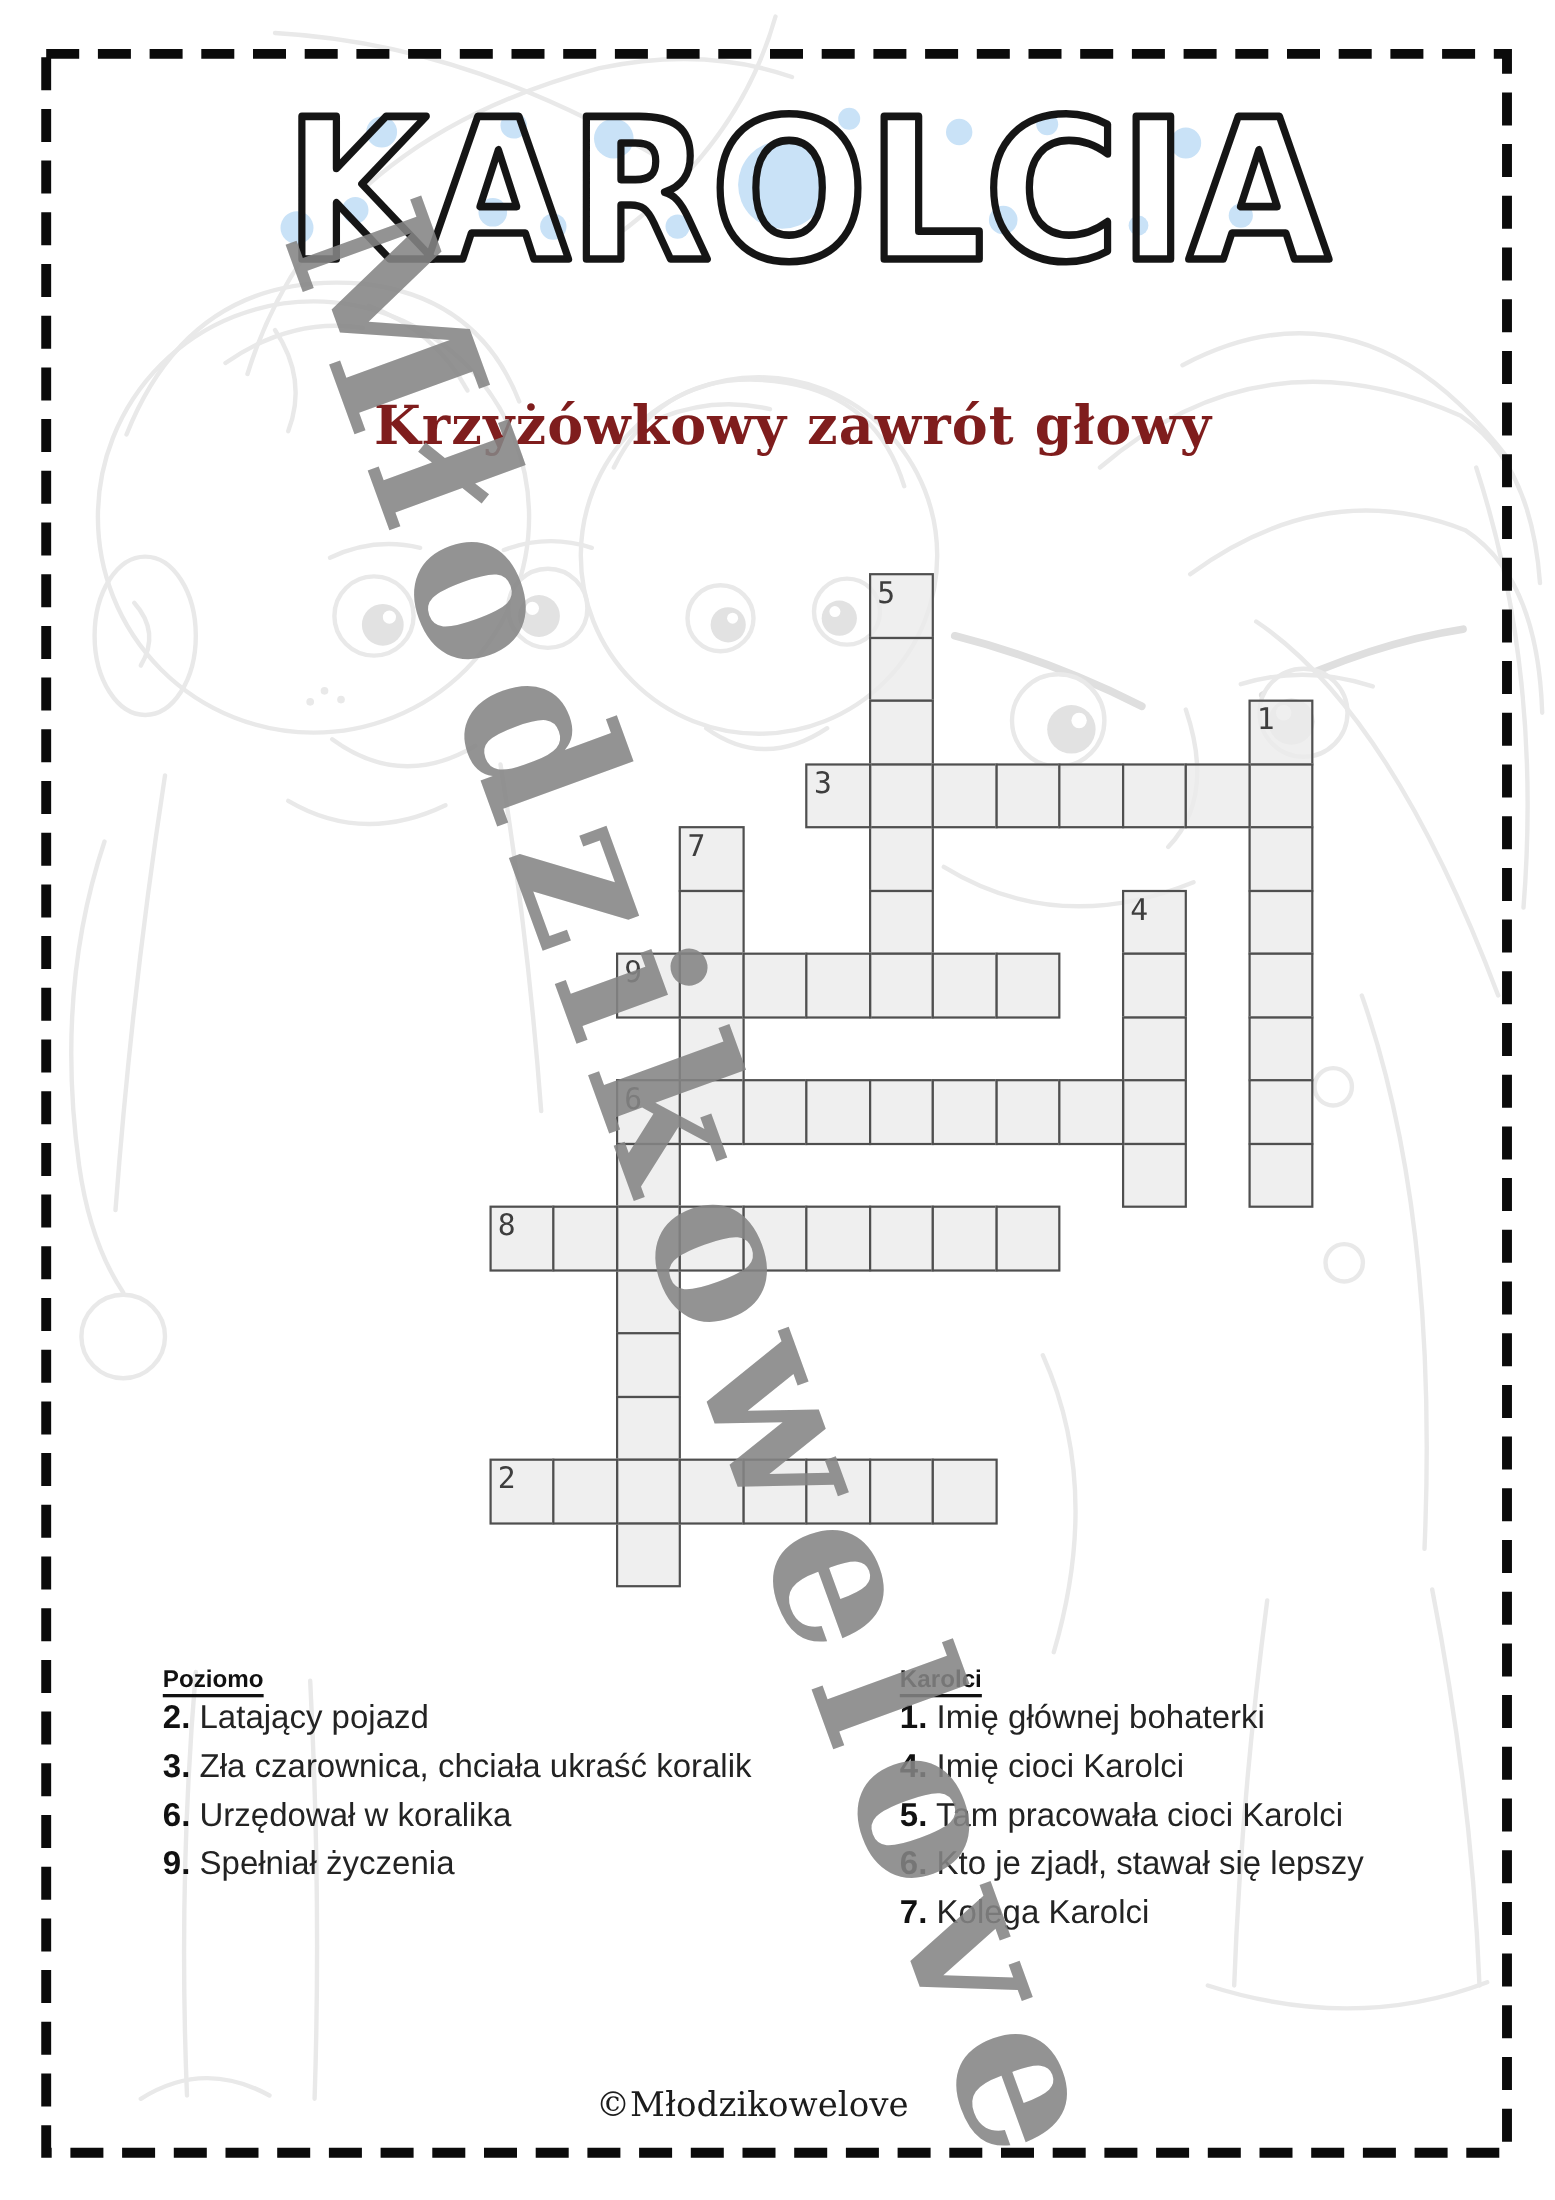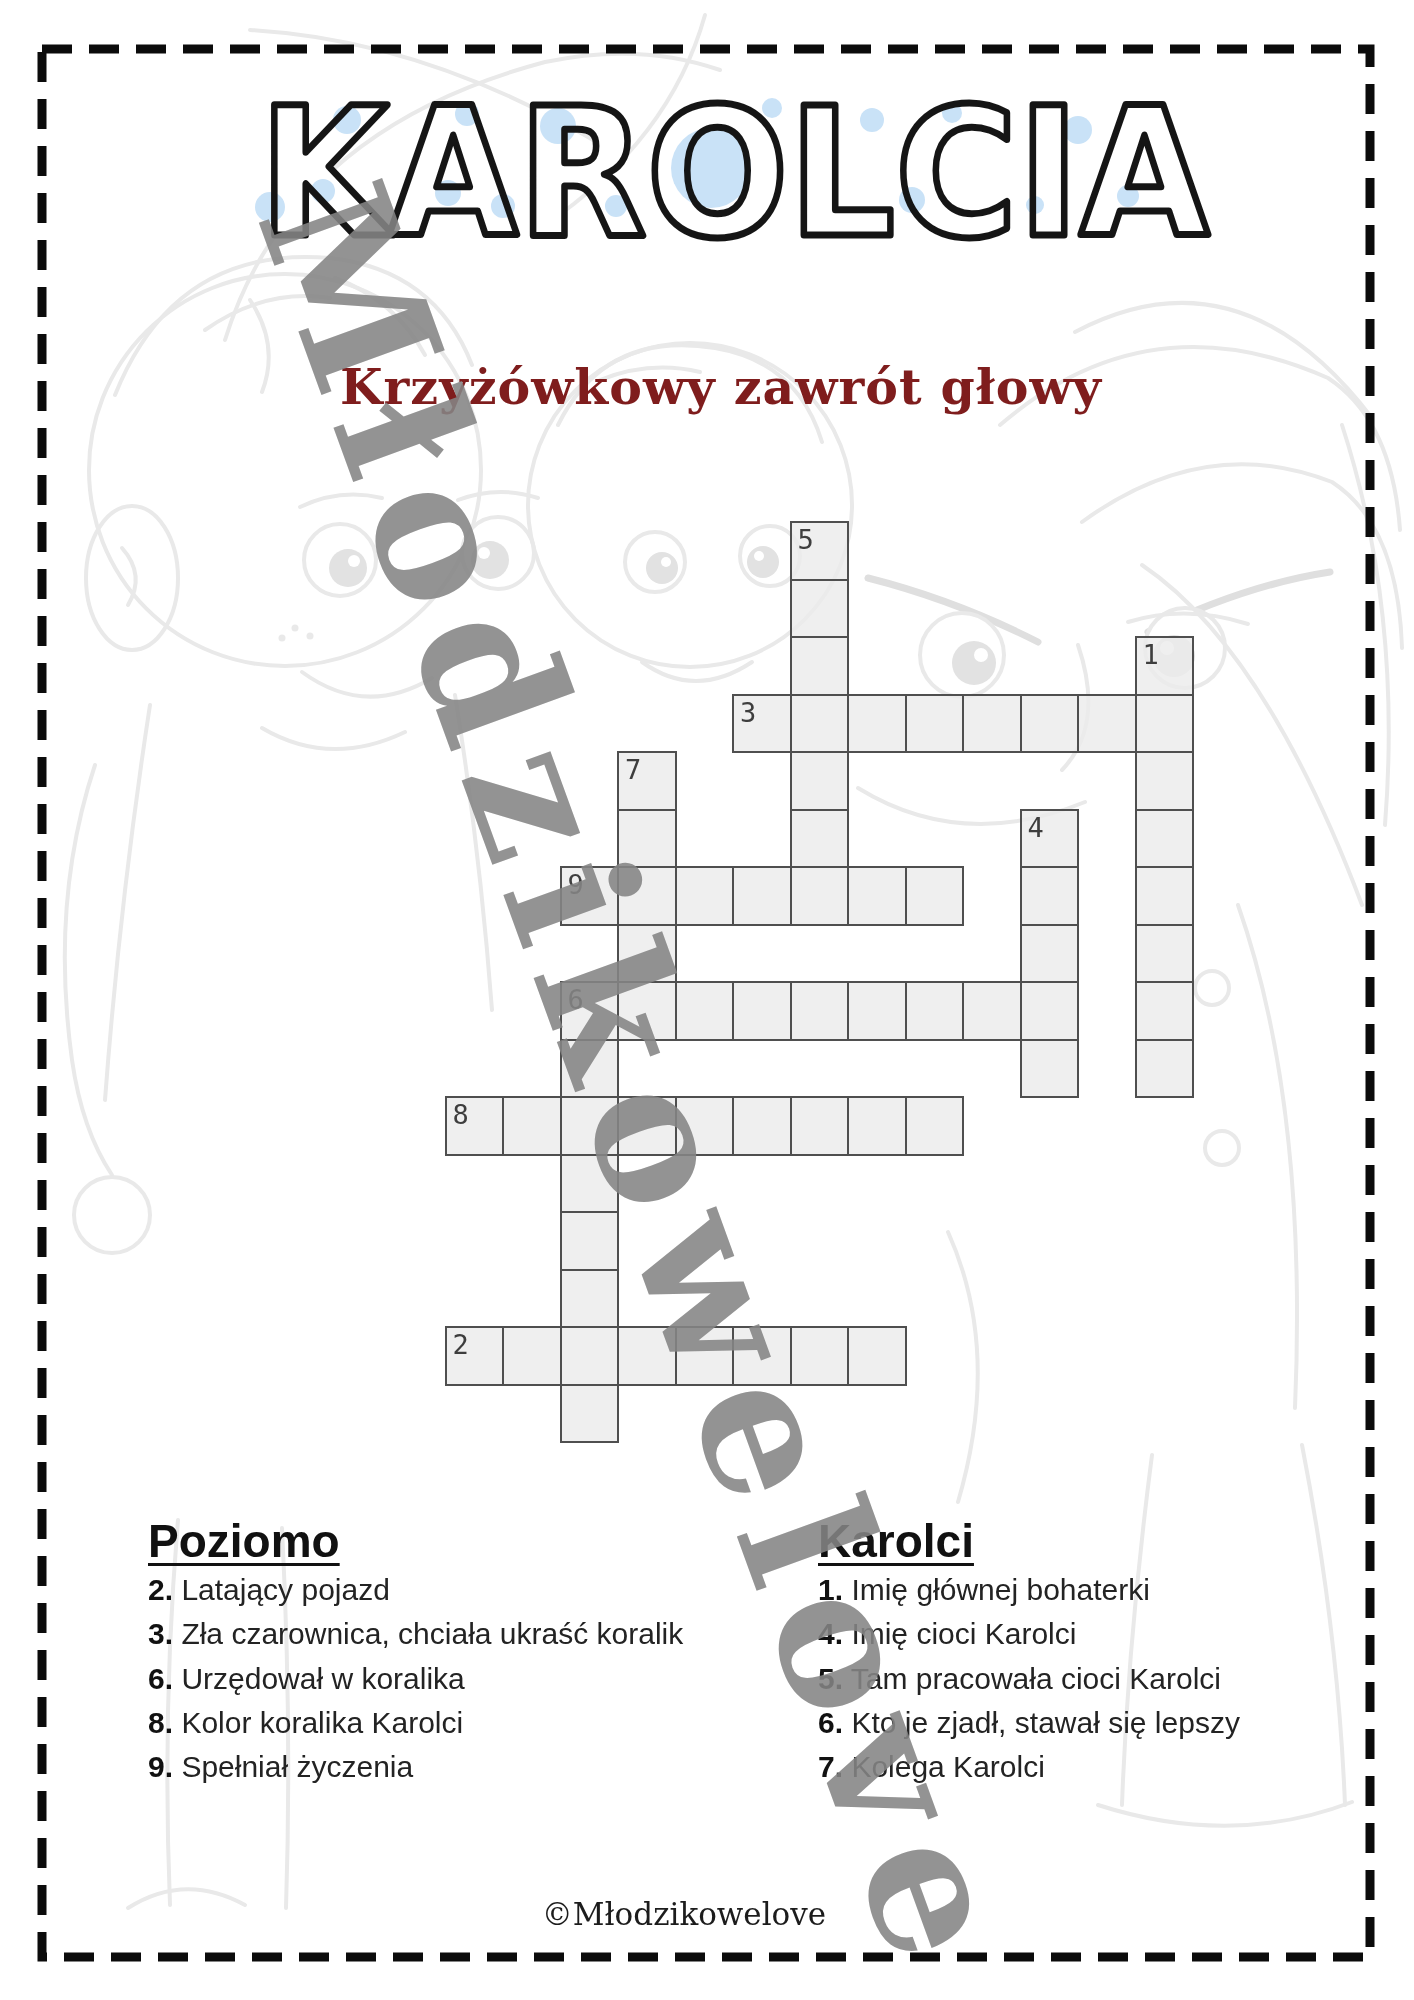--- a/index.html
+++ b/index.html
@@ -16,21 +16,21 @@
   
   #grid{position:absolute;left:0;top:0;}
   .cell{position:absolute;box-sizing:border-box;width:59.5px;height:59.5px;
         border:2.5px solid #4f4f4f;background:rgba(236,236,236,0.82);}
   .cellnum{display:block;padding:3px 0 0 6px;font-family:"DejaVu Sans Mono", monospace;
            font-size:27px;line-height:1;color:#3e3e3e;}
   
   .clue-col{position:absolute;top:1514px;width:600px;color:#222;}
   #clues-across{left:148px;}
   #clues-down{left:818px;}
-  .clue-heading{font-size:46px;font-weight:bold;color:#111;
+  .clue-heading{font-size:22px;font-weight:bold;color:#111;
                 text-decoration:underline;text-decoration-thickness:3px;text-underline-offset:6px;}
   .clue-list{}
   .clue-item{font-size:30px;line-height:44.3px;white-space:nowrap;color:#232323;}
   .clue-item b{color:#111;}
   
   #footer{position:absolute;left:0;right:46px;top:1896px;text-align:center;
           font-family:"DejaVu Serif", serif;font-size:31px;color:#1c1c1c;}
   
   #watermark{position:absolute;left:415px;top:158px;transform:rotate(70deg);
              transform-origin:0 0;font-family:"DejaVu Serif", serif;font-weight:bold;
@@ -221,21 +221,20 @@
     <div class="cell" style="left: 789.5px; top: 1326px;"></div>
     <div class="cell" style="left: 847px; top: 1326px;"></div>
   </div>
 
 <div id="clues-across" class="clue-col">
   <span class="clue-heading">Poziomo</span>
   <div class="clue-list">
     <div class="clue-item"><b>2.</b> <span>Latający pojazd</span></div>
     <div class="clue-item"><b>3.</b> <span>Zła czarownica, chciała ukraść koralik</span></div>
     <div class="clue-item"><b>6.</b> <span>Urzędował w koralika</span></div>
-    <div class="clue-item"><b>8.</b> <span>Kolor koralika Karolci</span></div>
     <div class="clue-item"><b>9.</b> <span>Spełniał życzenia</span></div>
   </div>
 </div>
 
 <div id="clues-down" class="clue-col">
   <span class="clue-heading">Karolci</span>
   <div class="clue-list">
     <div class="clue-item"><b>1.</b> <span>Imię głównej bohaterki</span></div>
     <div class="clue-item"><b>4.</b> <span>Imię cioci Karolci</span></div>
     <div class="clue-item"><b>5.</b> <span>Tam pracowała cioci Karolci</span></div>

